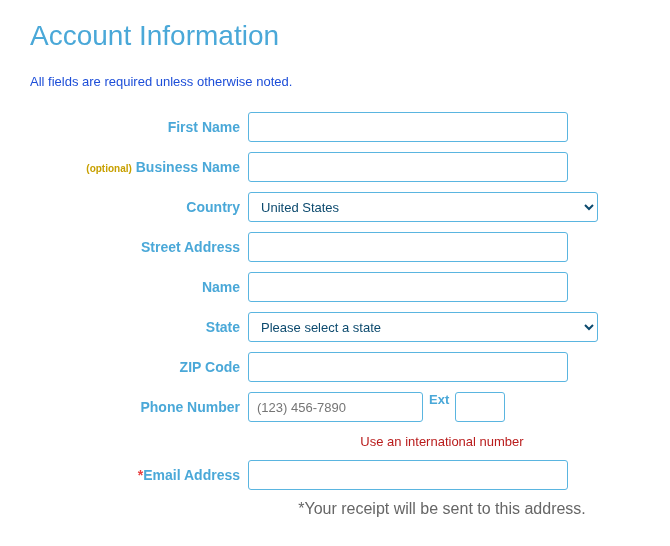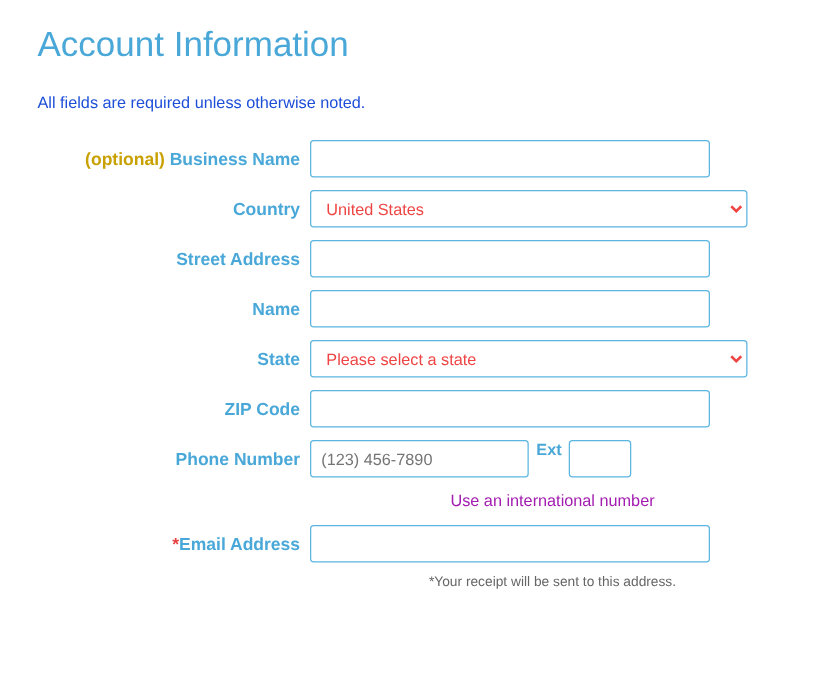--- a/index.html
+++ b/index.html
@@ -50,36 +50,36 @@
       padding-right: 10px;
       font-weight: bold;
       color: #4aa8d8;
       font-size: 14px;
       vertical-align: middle;
     }
 
     .optional-label {
       color: #c8a000;
       font-weight: bold;
-      font-size: 14px;
+      font-size: 10px;
     }
 
     .input-cell {
       width: 370px;
     }
 
     .form-input {
       width: 320px;
       height: 30px;
       border: 1.5px solid #5ab5e0;
       border-radius: 3px;
       padding: 4px 8px;
       font-size: 13px;
       outline: none;
-      color: #ef4444;
+      color: #0c4a6e;
     }
 
     select.form-input {
       background: #fff;
       cursor: pointer;
       -webkit-appearance: auto;
       appearance: auto;
       width: 350px;
     }
 
@@ -112,48 +112,56 @@
       font-size: 13px;
       outline: none;
     }
 
     .intl-link {
       text-align: center;
       padding: 2px 0 4px 0;
     }
 
     .intl-link a {
-      color: #a21caf;
+      color: #b91c1c;
       font-size: 13px;
       text-decoration: none;
     }
 
     .email-asterisk {
       color: #e84040;
     }
 
     .receipt-note {
       text-align: center;
-      font-size: 11px;
+      font-size: 16px;
       color: #666;
       padding-top: 4px;
     }
 
     .full-width-input {
       width: 320px;
     }
   </style>
 </head>
 <body>
 
 <h1>Account Information</h1>
 <p class="subtitle">All fields are required unless otherwise noted.</p>
 
 <table class="form-table">
   <tbody>
+      <tr>
+    <td class="label-cell">
+      <label>First Name</label>
+    </td>
+    <td class="input-cell">
+      <input type="text" class="form-input full-width-input" value="" style="">
+    </td>
+  </tr>
   <tr>
     <td class="label-cell">
       <span class="optional-label">(optional)</span>
       <label>Business Name</label>
     </td>
     <td class="input-cell">
       <input type="text" class="form-input full-width-input" value="" style="">
     </td>
   </tr>
   <tr>

